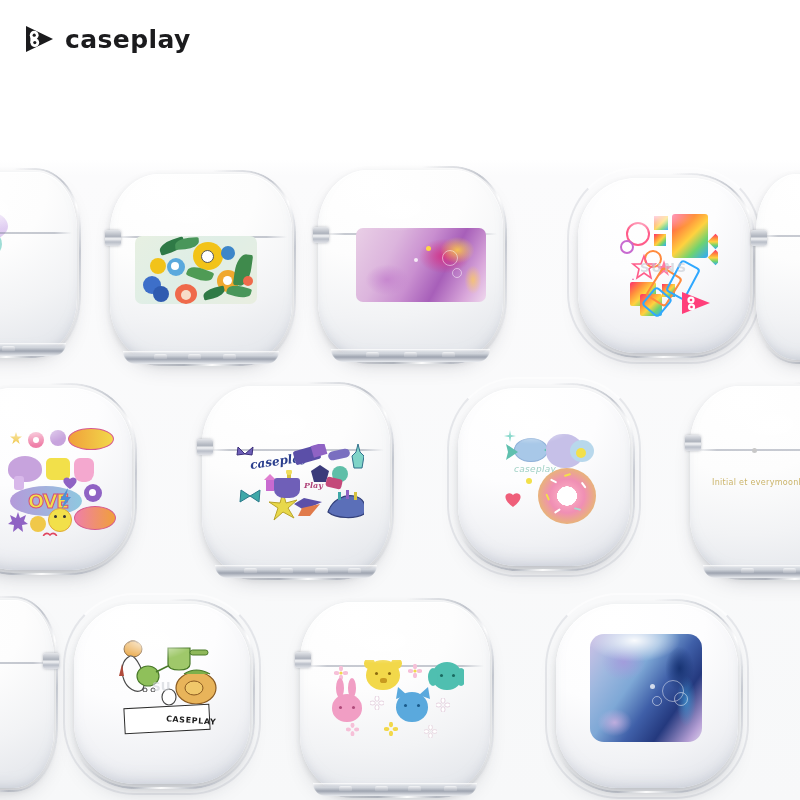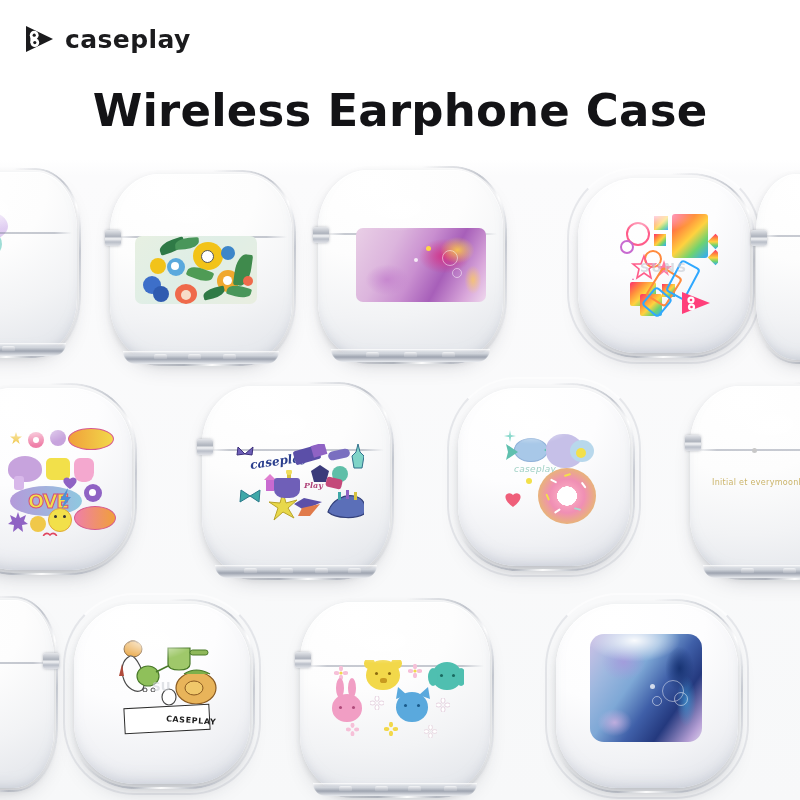--- a/index.html
+++ b/index.html
@@ -215,21 +215,20 @@
         <circle cx="12.2" cy="13.2" r="4.4" fill="#ffffff"></circle>
         <circle cx="12.2" cy="13.2" r="1.6" fill="#1b1b1d"></circle>
         <circle cx="12.8" cy="20.6" r="4.4" fill="#ffffff"></circle>
         <circle cx="12.8" cy="20.6" r="1.6" fill="#1b1b1d"></circle>
         <rect x="8.4" y="13.2" width="1.6" height="7.6" fill="#ffffff"></rect>
       </svg>
     </span>
     <span class="brand-word">caseplay</span>
   </div>
 
-  <div class="page-title">Wireless Earphone Case</div>
 
   <div class="grid">
 
     <div class="case" style="left:-78px; top:12px; width:155px; height:182px;">
       <div class="ap-body">
         <div class="blob" style="left:18px;top:52px;width:62px;height:40px;background:#8fd8cf;opacity:.85"></div>
 
         <div class="blob" style="left:46px;top:40px;width:40px;height:28px;background:#c6a4e8;opacity:.55"></div>
 
         <div class="ap-lid"></div>

